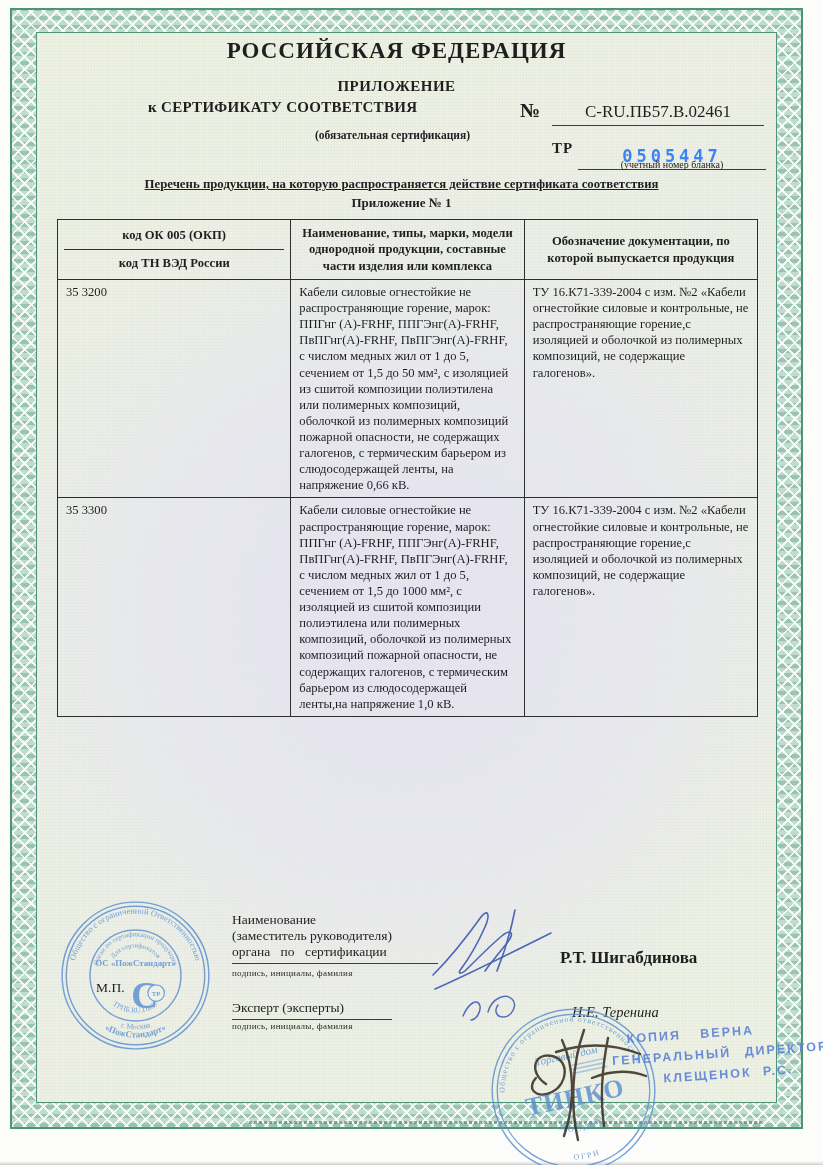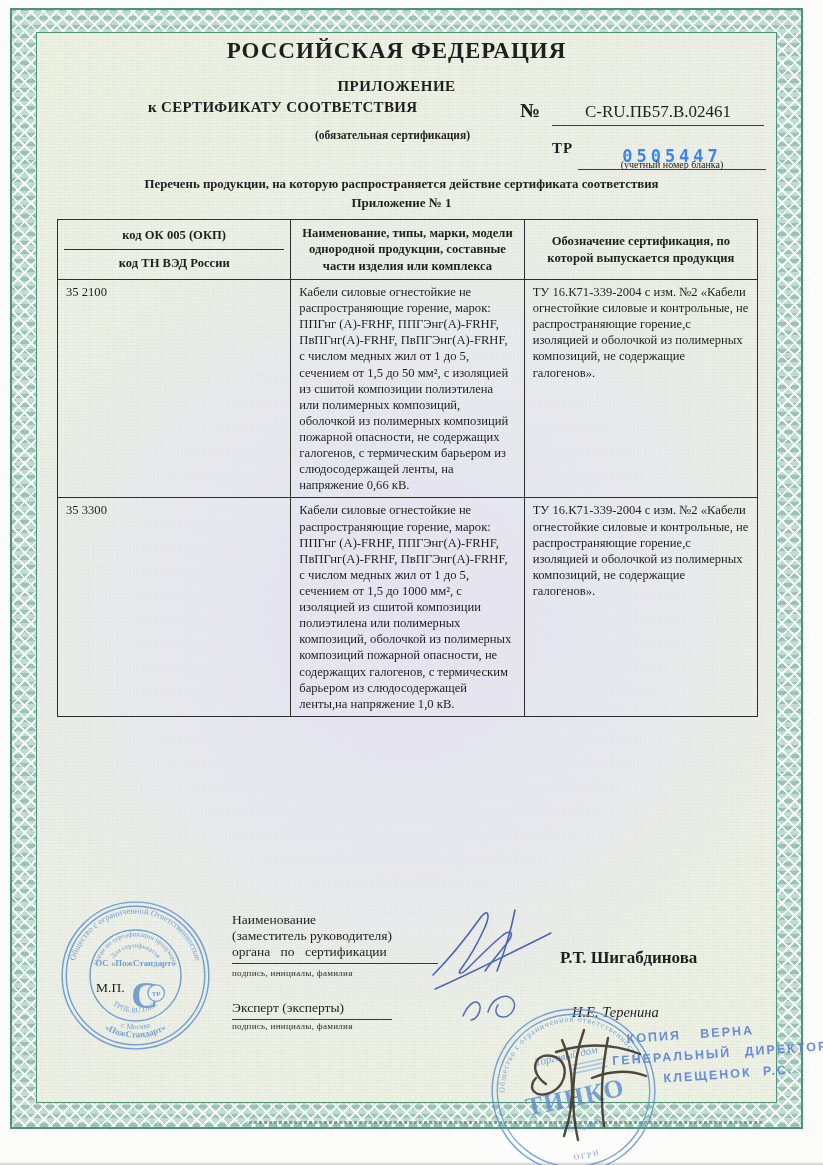--- a/index.html
+++ b/index.html
@@ -27,21 +27,21 @@
   .country{left:0;right:30px;top:38px;font-size:23px;letter-spacing:1px;}
   .doctype{left:0;right:30px;top:78px;font-size:15px;letter-spacing:.5px;}
   .certline{left:148px;top:99px;font-size:15px;letter-spacing:.3px;}
   .numsign{left:520px;top:99px;font-size:20px;}
   .certnum{left:552px;top:102px;width:212px;text-align:center;font-size:17px;border-bottom:1.5px solid #3c3c3c;padding-bottom:3px;}
   .mandnote{left:190px;top:129px;width:280px;text-align:right;font-size:11.5px;font-weight:bold;}
   .trlabel{left:552px;top:140px;font-size:15px;font-weight:bold;letter-spacing:1px;}
   .blanknum{left:578px;top:146px;width:188px;text-align:center;border-bottom:1.5px solid #3c3c3c;padding-bottom:3px;
     font-family:"DejaVu Sans Mono",monospace;font-weight:bold;font-size:17px;letter-spacing:4px;color:#3b82f6;}
   .blankcap{left:578px;top:159px;width:188px;text-align:center;font-size:10px;color:#222;}
-  .listtitle{left:40px;right:60px;top:177px;font-size:12.8px;}
+  .listtitle{left:40px;right:60px;top:177px;font-size:12.8px;text-decoration:underline;}
   .appendixno{left:40px;right:60px;top:195px;font-size:13px;}
   
   table.prod{position:absolute;left:57px;top:219px;border-collapse:collapse;table-layout:fixed;width:701px;font-size:12.6px;line-height:1.28;border-radius:15px;}
   table.prod th, table.prod td{border:1.5px solid #2e2e2e;vertical-align:top;padding:4px 8px;}
   table.prod th{font-weight:bold;text-align:center;vertical-align:middle;padding:2px 6px;}
   th.codehead{padding:0;}
   .codehead .half{height:27px;display:flex;align-items:center;justify-content:center;}
   .codehead .half:first-child{border-bottom:1.5px solid #2e2e2e;}
   td.codecell{width:130px;}
   td.namecell{width:267px;height:187px;}
@@ -90,24 +90,24 @@
     <div class="abs center b appendixno">Приложение № 1</div>
 
     <table class="prod">
       <tbody>
           <tr>
         <th class="codehead">
           <div class="half">код ОК 005 (ОКП)</div>
           <div class="half">код ТН ВЭД России</div>
         </th>
         <th>Наименование, типы, марки, модели однородной продукции, составные части изделия или комплекса</th>
-        <th>Обозначение сертификация, по которой выпускается продукция</th>
+        <th>Обозначение документации, по которой выпускается продукция</th>
       </tr>
       <tr class="r1">
-        <td class="codecell">35 2100</td>
+        <td class="codecell">35 3200</td>
         <td class="namecell">Кабели силовые огнестойкие не распространяющие горение, марок: ППГнг (А)-FRHF, ППГЭнг(А)-FRHF, ПвПГнг(А)-FRHF, ПвПГЭнг(А)-FRHF, с числом медных жил от 1 до 5, сечением от 1,5 до 50 мм², с изоляцией из сшитой композиции полиэтилена или полимерных композиций, оболочкой из полимерных композиций пожарной опасности, не содержащих галогенов, с термическим барьером из слюдосодержащей ленты, на напряжение 0,66 кВ.</td>
         <td class="doccell">ТУ 16.К71-339-2004 с изм. №2 «Кабели огнестойкие силовые и контрольные, не распространяющие горение,с изоляцией и оболочкой из полимерных композиций, не содержащие галогенов».</td>
       </tr>
       <tr class="r2">
         <td class="codecell">35 3300</td>
         <td class="namecell">Кабели силовые огнестойкие не распространяющие горение, марок: ППГнг (А)-FRHF, ППГЭнг(А)-FRHF, ПвПГнг(А)-FRHF, ПвПГЭнг(А)-FRHF, с числом медных жил от 1 до 5, сечением от 1,5 до 1000 мм², с изоляцией из сшитой композиции полиэтилена или полимерных композиций, оболочкой из полимерных композиций пожарной опасности, не содержащих галогенов, с термическим барьером из слюдосодержащей ленты,на напряжение 1,0 кВ.</td>
         <td class="doccell">ТУ 16.К71-339-2004 с изм. №2 «Кабели огнестойкие силовые и контрольные, не распространяющие горение,с изоляцией и оболочкой из полимерных композиций, не содержащие галогенов».</td>
       </tr>
     </tbody>
       </table>

